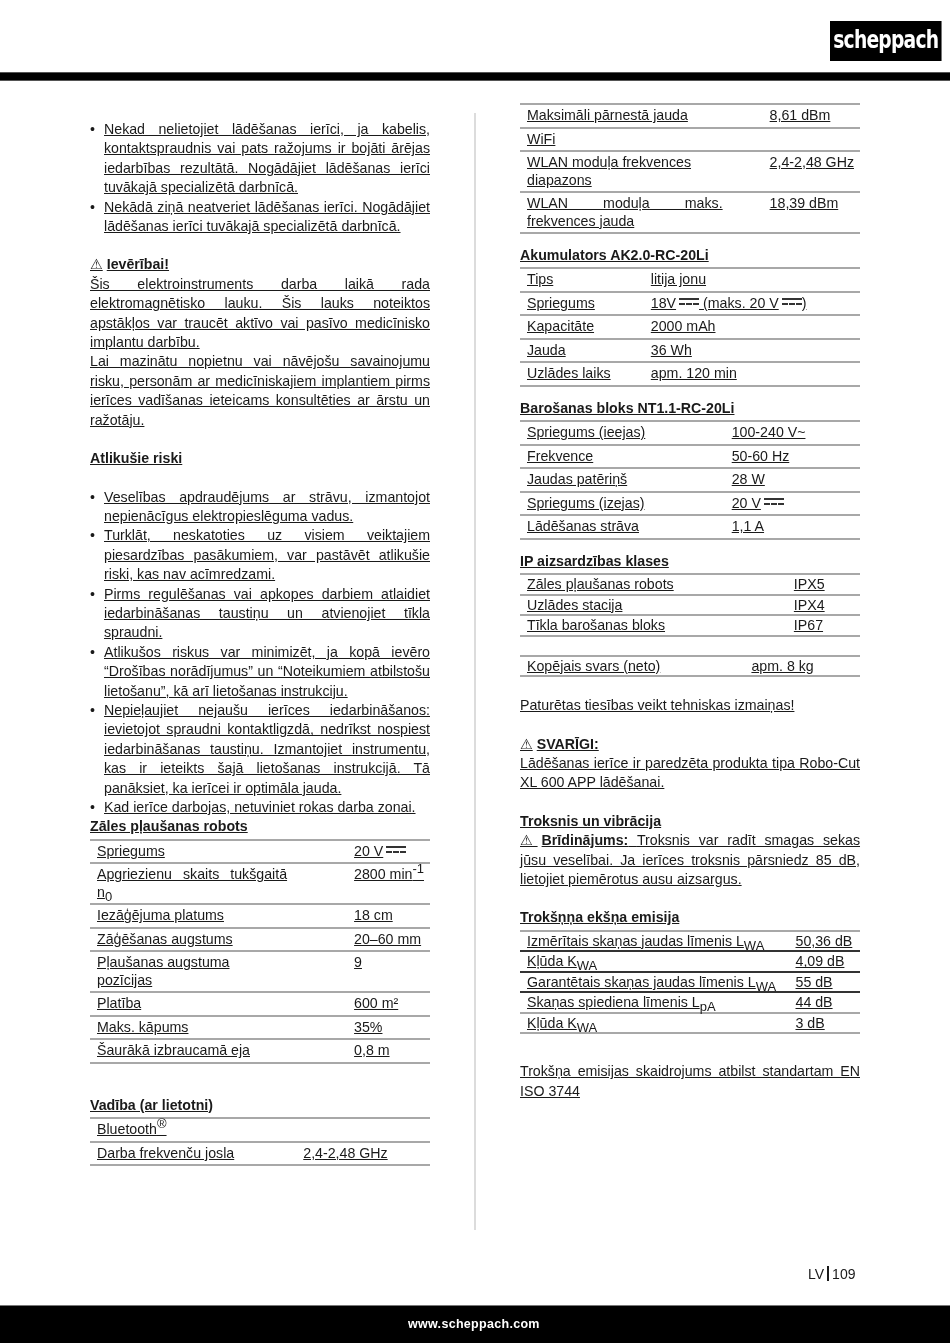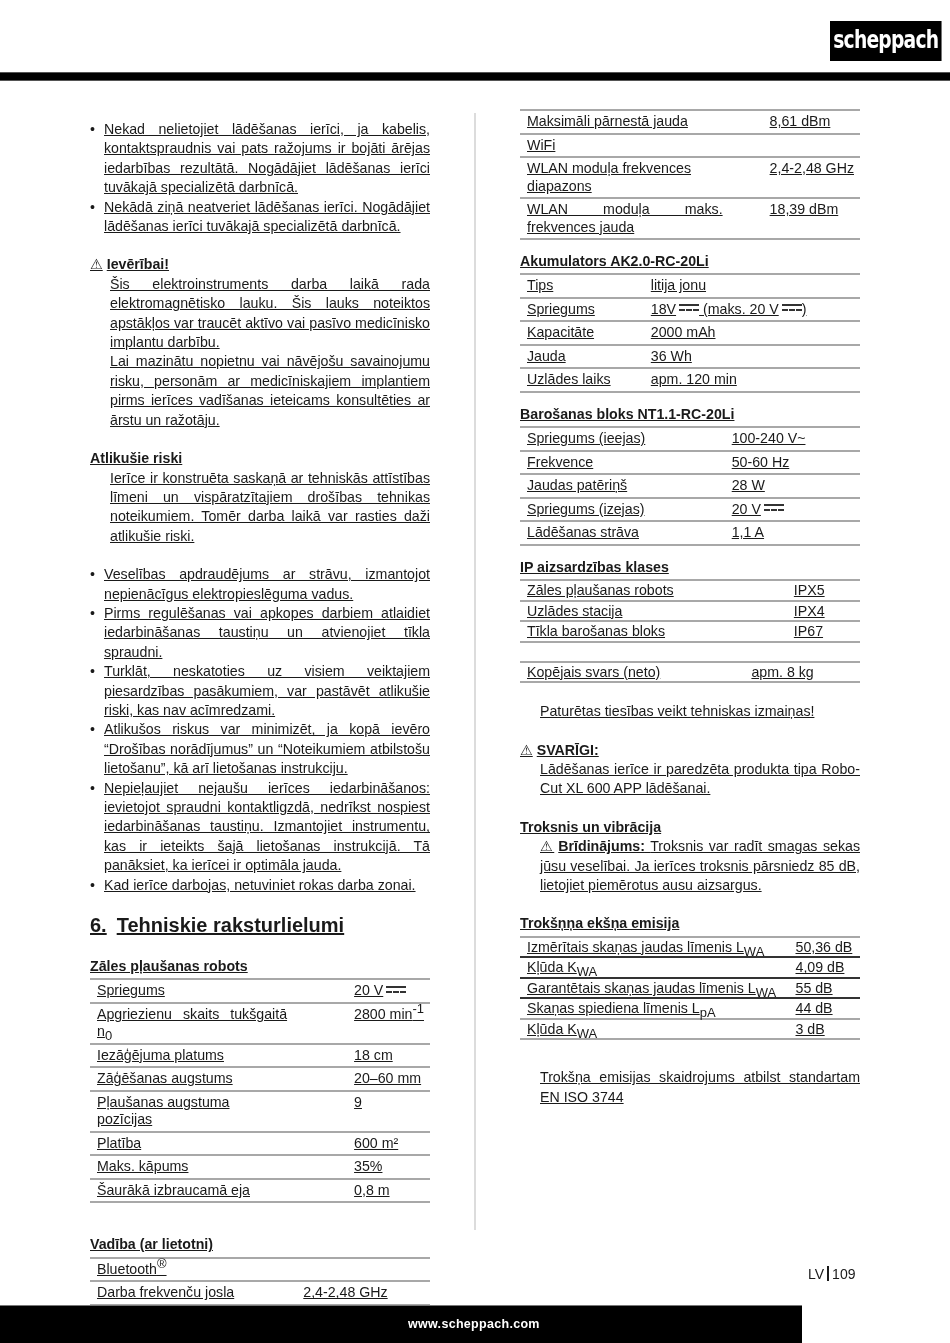--- a/index.html
+++ b/index.html
@@ -4,24 +4,24 @@
 <style>
   * { box-sizing: border-box; margin: 0; padding: 0; }
   html, body { width: 950px; height: 1343px; background: #fff; }
   body { position: relative; font-family: "Liberation Sans", sans-serif; color: #1a1a1a; font-size: 14.2px; line-height: 19.4px; overflow: hidden; }
 
   .logo { position: absolute; left: 830px; top: 21px; width: 112px; height: 40px; background: #000; color: #fff; display: flex; align-items: center; justify-content: center; font-family: "DejaVu Sans", sans-serif; font-size: 24px; font-weight: bold; letter-spacing: -1px; transform: scaleX(0.78); transform-origin: left center; width: 143px; }
   .topbar { position: absolute; left: 0; top: 72px; width: 950px; height: 9px; background: #000; border-top: 1px solid #555; border-bottom: 1px solid #555; }
 
   .col { position: absolute; top: 120px; text-decoration: underline; }
   .col-left { left: 90px; width: 340px; }
-  .col-right { left: 520px; width: 340px; top: 107px; }
+  .col-right { left: 520px; width: 340px; top: 101px; }
   .divider { position: absolute; left: 474px; top: 113px; width: 2px; height: 1117px; background: #dcdcdc; }
 
-  p { text-align: justify; margin-left: 20px; }
+  p { text-align: justify; }
   ul.bullets { list-style: none; }
   ul.bullets li { position: relative; padding-left: 14px; text-align: justify; }
   ul.bullets li::before { content: "•"; position: absolute; left: 0; top: 0; }
 
   .gap { height: 19px; }
   .subhead { font-weight: bold; }
   .warn-icon { font-weight: normal; margin-right: 4px; }
 
   h2.section { font-size: 20px; font-weight: bold; margin-top: 18px; margin-bottom: 20px; line-height: 24px; }
   h2.section .num { margin-right: 10px; }
@@ -31,21 +31,21 @@
   table.spec.top tr:first-child { border-top: 2px solid #a8a8a8; }
   table.spec td { padding: 2px 6px 2px 7px; vertical-align: top; line-height: 17.5px; }
   table.spec td.v { text-align: left; white-space: nowrap; padding-right: 6px; }
   table.spec.tight td { padding-top: 1px; padding-bottom: 0px; }
   .dc { display: inline-block; width: 20px; height: 8px; vertical-align: middle; margin-left: 3px; border-top: 2px solid #333; position: relative; top: -2px; }
   .dc::after { content: ""; position: absolute; left: 0; top: 3px; width: 20px; border-top: 2px dashed #333; }
   sub, sup { font-size: 13px; line-height: 0; }
 
   .pagenum { position: absolute; left: 808px; top: 1265px; font-size: 14px; }
   .pagenum .bar { display: inline-block; width: 2px; height: 15px; background: #1a1a1a; margin: 0 3px; vertical-align: -2px; }
-  .footer { position: absolute; left: 0; top: 1305px; width: 802px; height: 38px; background: #000; border-top: 1px solid #777; }
+  .footer { position: absolute; left: 0; top: 1305px; width: 950px; height: 38px; background: #000; border-top: 1px solid #777; }
   .footer .url { position: absolute; left: 408px; top: 9px; color: #fff; font-weight: bold; font-size: 12.5px; letter-spacing: 0.3px; }
 </style>
 </head>
 <body>
 
 <div class="logo">scheppach</div>
 <div class="topbar"></div>
 <div class="divider"></div>
 
 <div class="col col-left">
@@ -54,34 +54,30 @@
     <li>Nekādā ziņā neatveriet lādēšanas ierīci. Nogādājiet lādēšanas ierīci tuvākajā specializētā darbnīcā.</li>
   </ul>
   <div class="gap"></div>
   <div class="subhead">
     <span class="warn-icon">⚠</span><span>Ievērībai!</span>
   </div>
   <p>Šis elektroinstruments darba laikā rada elektromagnētisko lauku. Šis lauks noteiktos apstākļos var traucēt aktīvo vai pasīvo medicīnisko implantu darbību.</p>
   <p>Lai mazinātu nopietnu vai nāvējošu savainojumu risku, personām ar medicīniskajiem implantiem pirms ierīces vadīšanas ieteicams konsultēties ar ārstu un ražotāju.</p>
   <div class="gap"></div>
   <div class="subhead">Atlikušie riski</div>
-  <p>Ierīce ir konstruēta saskaņā ar tehniskās attīstības līmeni un vispāratzītajiem drošības tehnikas noteikumiem. Tomēr darba laikā var rasties daži atlikušie riski.</p>
   <div class="gap"></div>
   <ul class="bullets">
     <li>Veselības apdraudējums ar strāvu, izmantojot nepienācīgus elektropieslēguma vadus.</li>
+    <li>Turklāt, neskatoties uz visiem veiktajiem piesardzības pasākumiem, var pastāvēt atlikušie riski, kas nav acīmredzami.</li>
     <li>Pirms regulēšanas vai apkopes darbiem atlaidiet iedarbināšanas taustiņu un atvienojiet tīkla spraudni.</li>
-    <li>Turklāt, neskatoties uz visiem veiktajiem piesardzības pasākumiem, var pastāvēt atlikušie riski, kas nav acīmredzami.</li>
     <li>Atlikušos riskus var minimizēt, ja kopā ievēro “Drošības norādījumus” un “Noteikumiem atbilstošu lietošanu”, kā arī lietošanas instrukciju.</li>
     <li>Nepieļaujiet nejaušu ierīces iedarbināšanos: ievietojot spraudni kontaktligzdā, nedrīkst nospiest iedarbināšanas taustiņu. Izmantojiet instrumentu, kas ir ieteikts šajā lietošanas instrukcijā. Tā panāksiet, ka ierīcei ir optimāla jauda.</li>
     <li>Kad ierīce darbojas, netuviniet rokas darba zonai.</li>
   </ul>
 
-  <h2 class="section">
-    <span class="num">6.</span><span>Tehniskie raksturlielumi</span>
-  </h2>
 
   <div class="subhead">Zāles pļaušanas robots</div>
   <table class="spec top">
     <tbody>
         <tr>
           <td>Spriegums</td>
           <td class="v"><span>20 V</span><span class="dc"></span></td>
         </tr>
     <tr>
           <td style="padding-right:60px;text-align:justify;"><span>Apgriezienu skaits tukšgaitā n</span><sub>0</sub></td>

